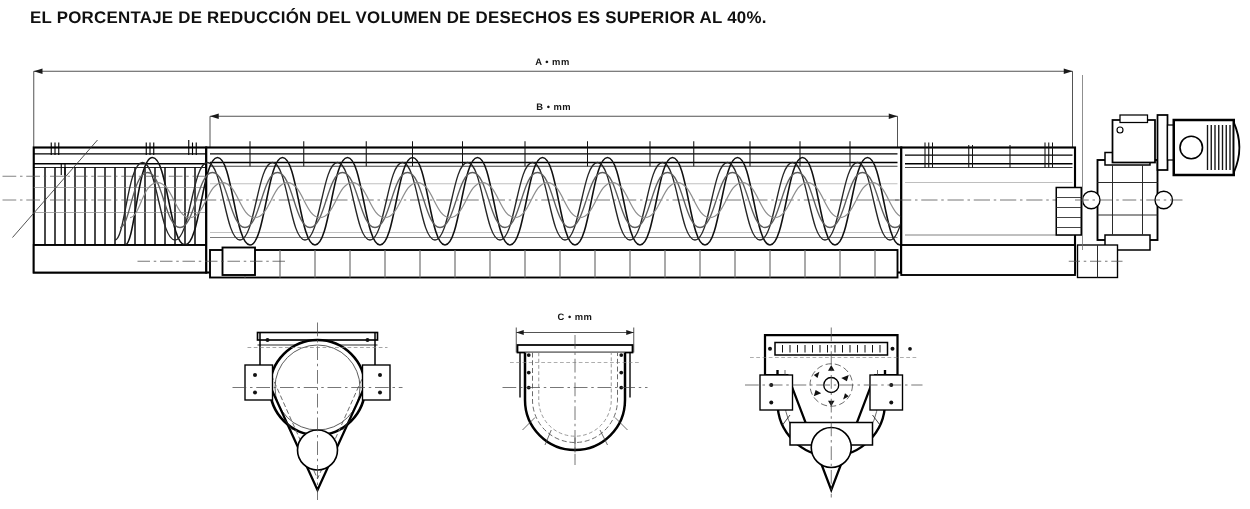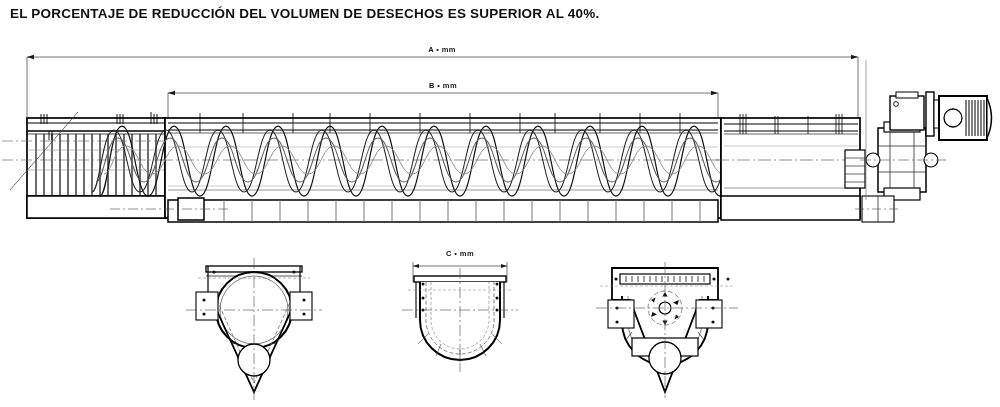--- a/index.html
+++ b/index.html
@@ -9,21 +9,21 @@
   }
   body {
     width: 1000px;
     height: 407px;
     font-family: "Liberation Sans", sans-serif;
     position: relative;
     overflow: hidden;
   }
   #title {
     position: absolute;
-    left: 10px;
+    left: 24px;
     top: 6px;
     font-size: 13.5px;
     font-weight: bold;
     color: #101010;
     letter-spacing: 0.2px;
     white-space: nowrap;
   }
   #drawing {
     position: absolute;
     left: 0;

